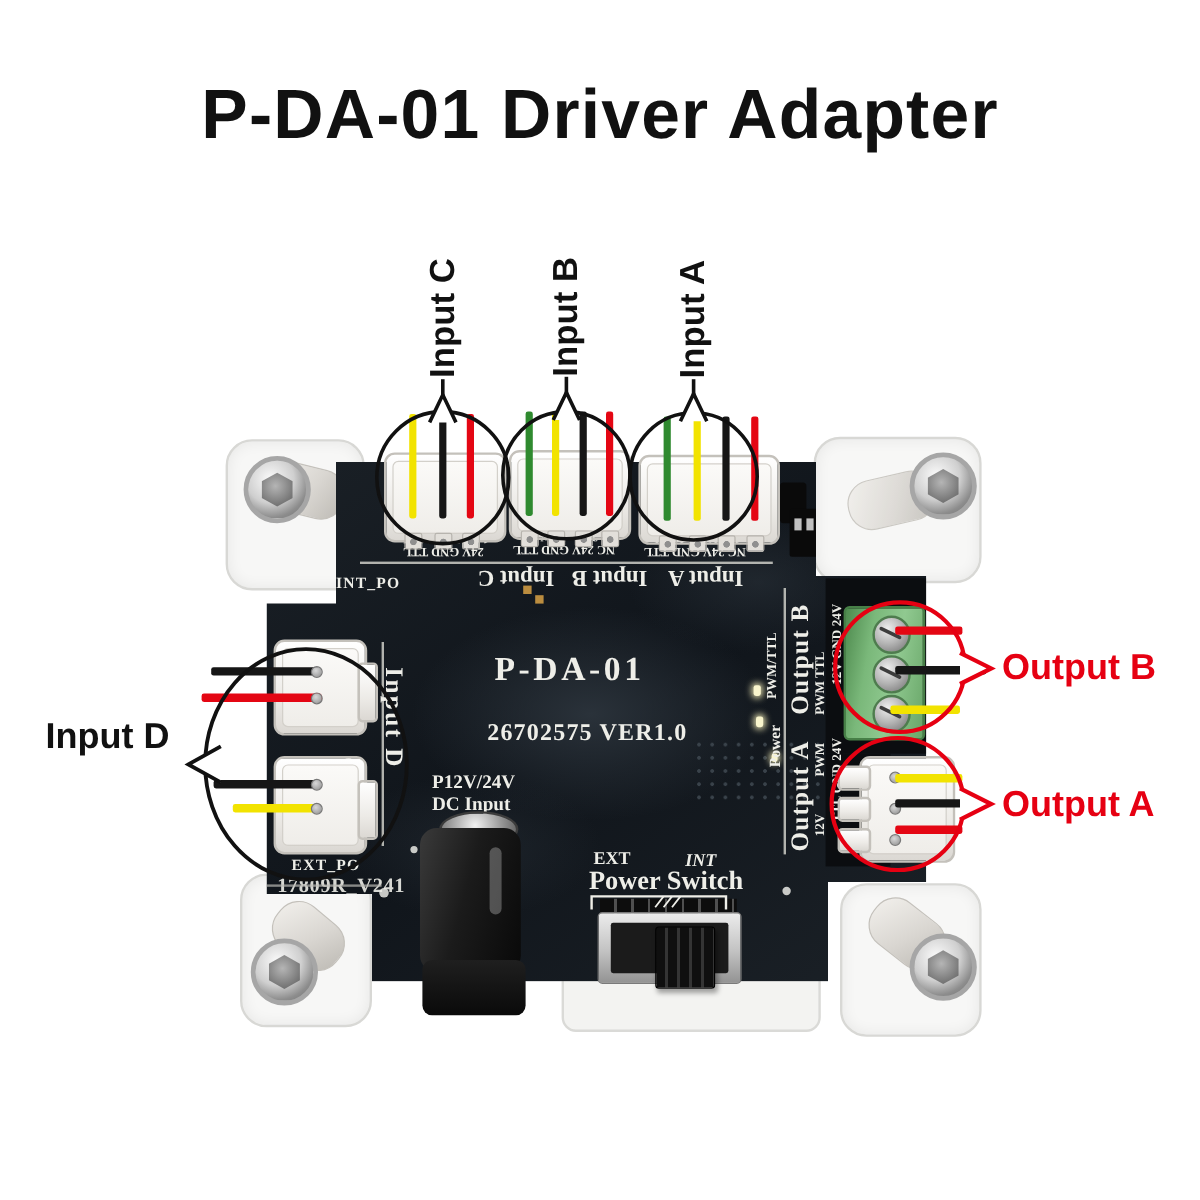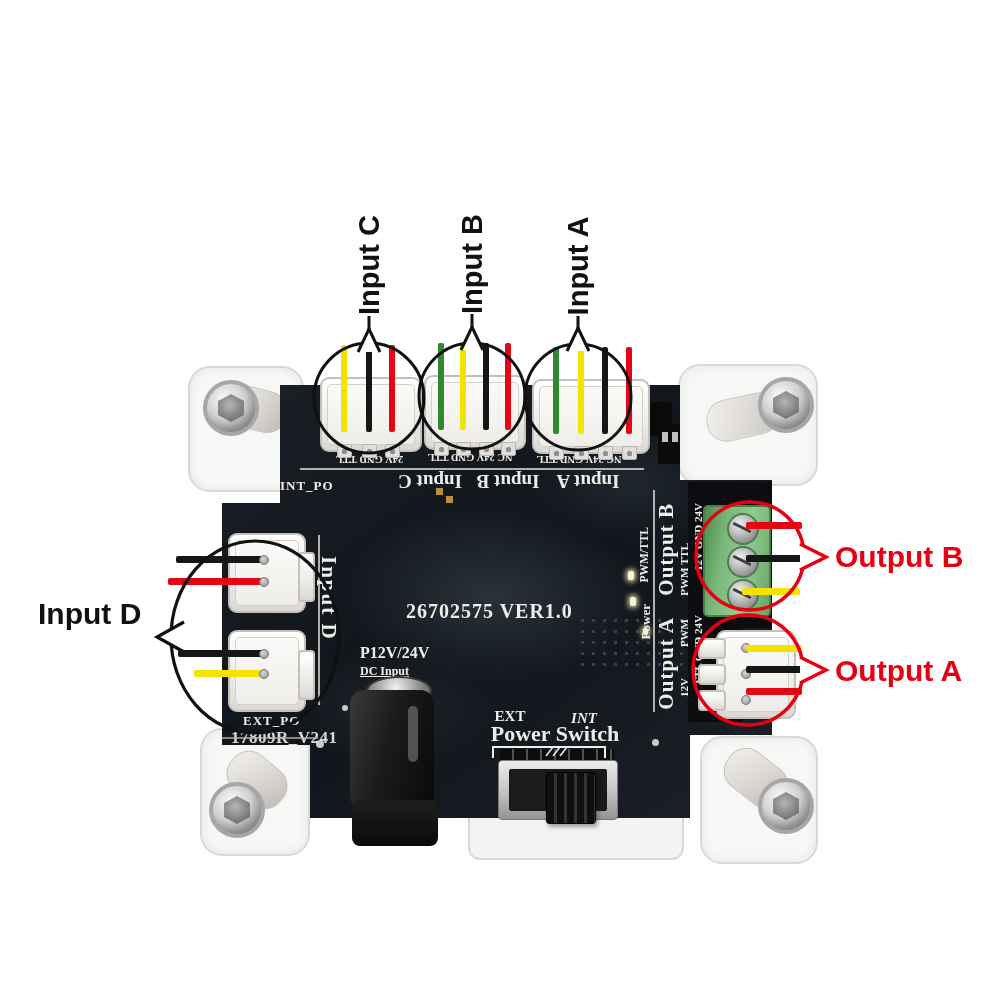--- a/index.html
+++ b/index.html
@@ -43,20 +43,21 @@
           background:radial-gradient(circle at 38% 32%,#efefef,#b5b5b5 48%,#6e6e6e);
           border:2px solid #4e7c4e;}
   .tslot{position:absolute;left:3px;top:11px;width:20px;height:3px;background:#3d3d3d;transform:rotate(26deg);border-radius:2px;}
   .ledon{background:#f9f5cd;box-shadow:0 0 5px 2px rgba(250,244,190,.8);border-radius:2px;}
 </style>
 </head>
 <body>
 
 <div id="canvas">
 
+  <div class="abs lab" style="left:0;top:62px;width:1000px;text-align:center;font-size:58px;letter-spacing:1px;">P-DA-01 Driver Adapter</div>
 
   <div class="abs plate" style="left:188px;top:366px;width:112px;height:122px;"></div>
   <div class="abs cyl" style="left:222px;top:388px;width:64px;height:40px;transform:rotate(14deg);"></div>
   <div class="abs plate" style="left:678px;top:364px;width:136px;height:118px;"></div>
   <div class="abs cyl" style="left:706px;top:396px;width:72px;height:40px;transform:rotate(-13deg);opacity:.85;"></div>
   <div class="abs plate" style="left:200px;top:728px;width:106px;height:124px;"></div>
   <div class="abs cyl" style="left:225px;top:758px;width:62px;height:42px;transform:rotate(40deg);"></div>
   <div class="abs plate" style="left:700px;top:736px;width:114px;height:124px;"></div>
   <div class="abs cyl" style="left:722px;top:756px;width:66px;height:42px;transform:rotate(38deg);"></div>
 
@@ -118,25 +119,26 @@
 
     <div class="abs flip sf" style="left:170px;top:85px;width:76px;font-size:19px;text-align:center;">Input C</div>
     <div class="abs flip sf" style="left:248px;top:85px;width:76px;font-size:19px;text-align:center;">Input B</div>
     <div class="abs flip sf" style="left:328px;top:85px;width:76px;font-size:19px;text-align:center;">Input A</div>
 
     <div class="abs sf" style="left:58px;top:93px;font-size:13px;letter-spacing:1px;">INT_PO</div>
     <div class="abs sf" style="left:21px;top:328px;font-size:13px;letter-spacing:1px;">EXT_PO</div>
     <div class="abs sf" style="left:9px;top:343px;font-size:17px;letter-spacing:.5px;opacity:.9;">17809R_V241</div>
     <div class="abs" style="left:0;top:352px;width:96px;height:2px;background:#b9b9b4;opacity:.7;"></div>
 
+    <div class="abs sf" style="left:190px;top:158px;font-size:28px;letter-spacing:3px;">P-DA-01</div>
     <div class="abs sf" style="left:184px;top:215px;font-size:20px;letter-spacing:1px;">26702575 VER1.0</div>
 
     <div class="abs sf" style="left:138px;top:259px;width:120px;">
       <div style="font-size:16px;line-height:18px;">P12V/24V</div>
-      <div style="font-size:12px;line-height:18px;text-decoration:underline;">DC Input</div>
+      <div style="font-size:16px;line-height:18px;">DC Input</div>
     </div>
     <div class="abs sf" style="left:266px;top:323px;width:44px;font-size:15px;text-align:center;">EXT</div>
     <div class="abs sf" style="left:342px;top:325px;width:40px;font-size:15px;text-align:center;font-style:italic;">INT</div>
     <div class="abs sf" style="left:258px;top:336px;width:150px;font-size:22px;text-align:center;">Power Switch</div>
 
     <div class="abs vcw sf" style="left:62px;top:161px;font-size:11.5px;">GND 24V</div>
     <div class="abs vcw sf" style="left:78px;top:181px;font-size:11.5px;">12V</div>
     <div class="abs vcw sf" style="left:94px;top:171px;font-size:21px;letter-spacing:2px;">Input D</div>
     <div class="abs vcw sf" style="left:62px;top:246px;font-size:11.5px;">GND TTL</div>
     <div class="abs vcw sf" style="left:78px;top:271px;font-size:11.5px;">PWM</div>

